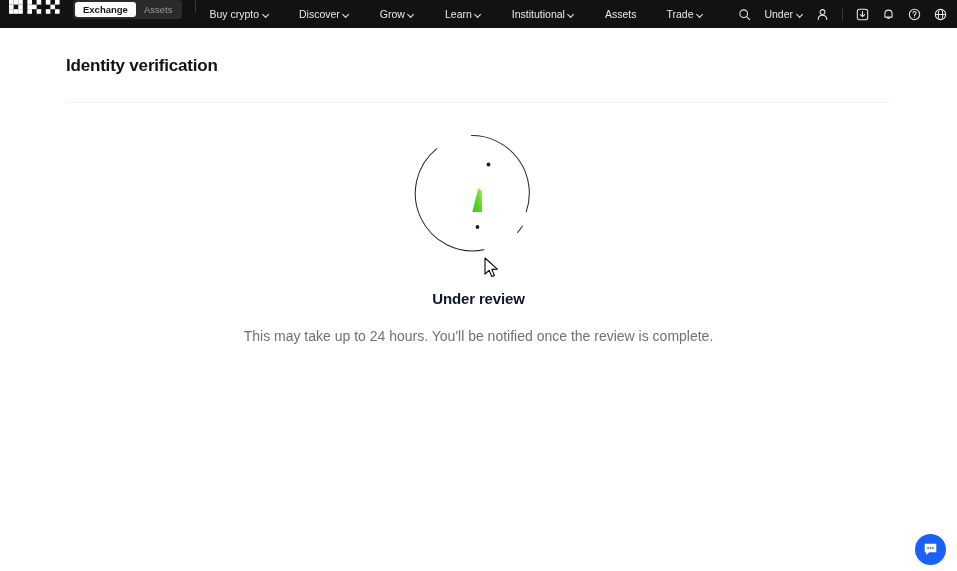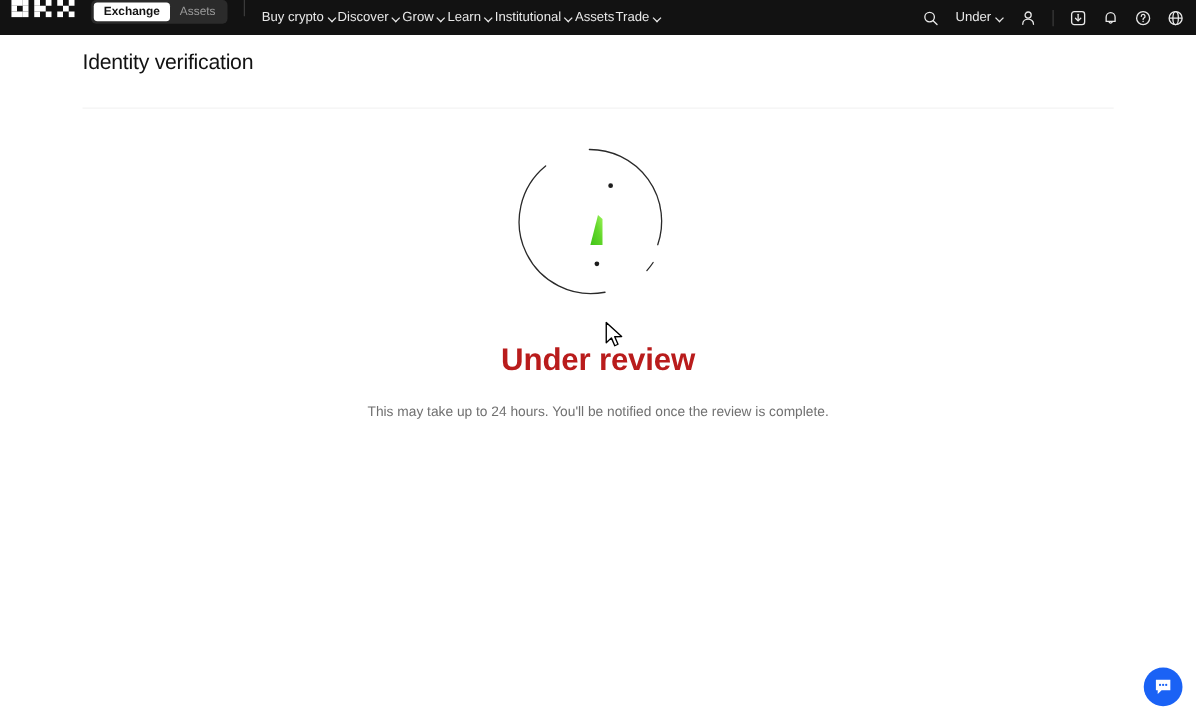--- a/index.html
+++ b/index.html
@@ -71,21 +71,21 @@
     height: 13px;
     background: #3a3a3a;
     margin: 0 13px;
     flex: 0 0 auto;
   }
 
   
   #main-nav {
     display: flex;
     align-items: center;
-    gap: 1px;
+    gap: 30px;
     flex: 0 0 auto;
   }
   .nav-item {
     display: flex;
     align-items: center;
     gap: 3px;
     color: #e8e8e8;
     font-size: 10.5px;
     cursor: pointer;
     white-space: nowrap;
@@ -135,24 +135,24 @@
     white-space: nowrap;
   }
 
   
   #page {
     padding: 0 66px;
   }
 
   #page-title {
     font-size: 17px;
-    font-weight: 400;
+    font-weight: 700;
     color: #121212;
     letter-spacing: -0.2px;
-    padding-top: 12px;
+    padding-top: 28px;
   }
 
   #title-divider {
     height: 1px;
     background: #f4f4f4;
     margin-top: 26px;
   }
 
   
   #status-block {
@@ -167,29 +167,29 @@
     height: 130px;
     position: relative;
   }
   #spinner-svg {
     display: block;
     width: 130px;
     height: 130px;
   }
 
   #status-heading {
-    font-size: 25px;
+    font-size: 15px;
     font-weight: 700;
-    color: #b91c1c;
+    color: #0f172a;
     letter-spacing: -0.15px;
     margin-top: 32px;
   }
 
   #status-desc {
-    font-size: 11px;
+    font-size: 14px;
     color: #707070;
     margin-top: 21px;
     text-align: center;
   }
 
   
   #chat-widget {
     position: absolute;
     right: 11px;
     bottom: 6px;

